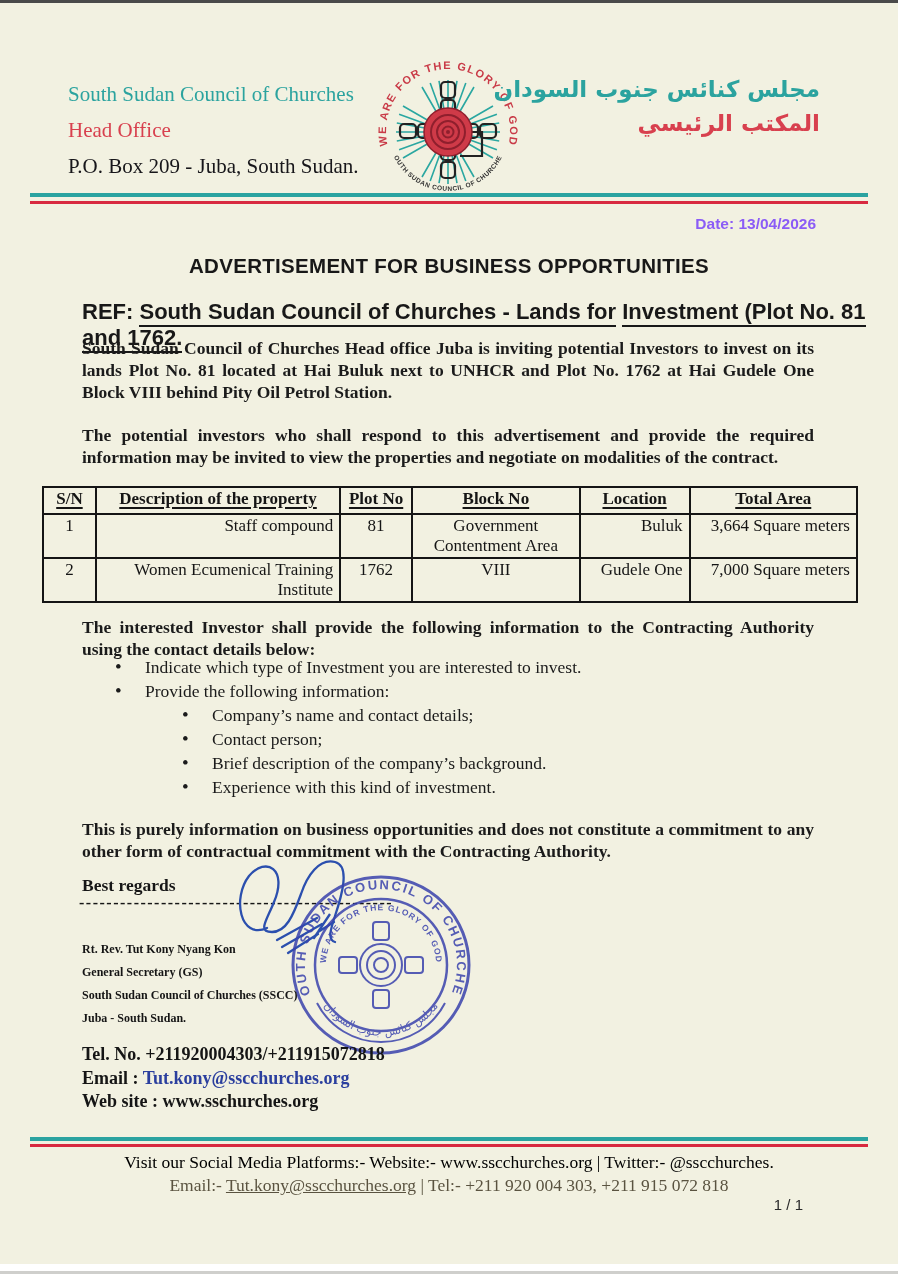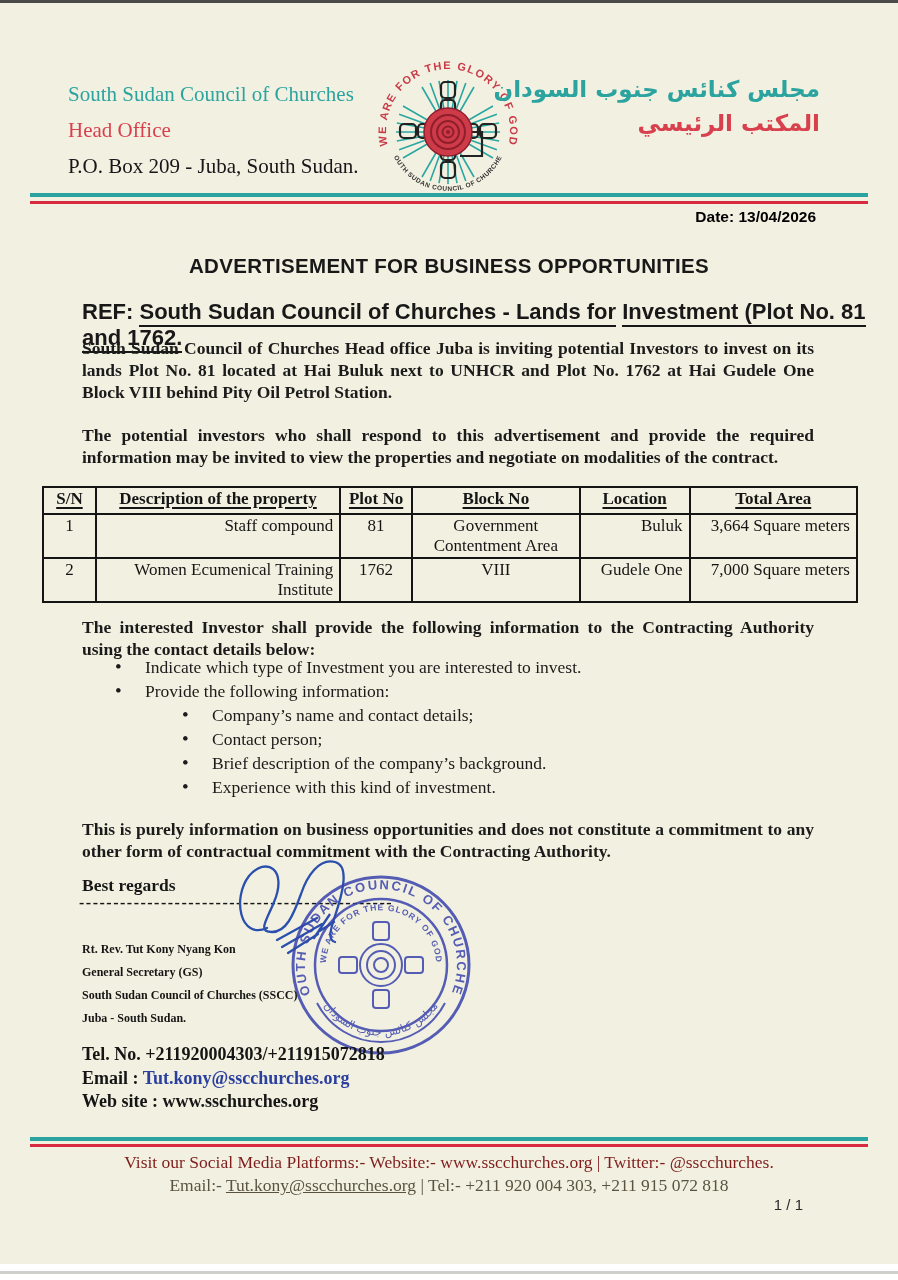--- a/index.html
+++ b/index.html
@@ -21,21 +21,21 @@
   #hdr-right .a1{color:#2ba39f;font-size:23px;font-weight:bold;margin-bottom:8px;}
   #hdr-right .a2{color:#d8404e;font-size:23px;font-weight:bold;margin-bottom:8px;}
   #hdr-right .a3{color:#17161a;font-size:24px;font-weight:bold;}
 
   .rule{position:absolute;left:30px;right:30px;}
   #rule-teal-top{top:193px;height:4px;background:#2ba3a0;}
   #rule-red-top{top:201px;height:3px;background:#d82a40;}
   #rule-teal-bot{top:1137px;height:4px;background:#2ba3a0;}
   #rule-red-bot{top:1144px;height:3px;background:#d82a40;}
 
-  #date-line{position:absolute;right:82px;top:208px;font-size:15.5px;font-weight:bold;color:#000000;}
+  #date-line{position:absolute;right:82px;top:215px;font-size:15.5px;font-weight:bold;color:#8b5cf6;}
   #doc-title{position:absolute;left:0;right:0;top:254px;text-align:center;font-size:20.5px;font-weight:bold;letter-spacing:.3px;color:#181818;}
   #ref-line{position:absolute;left:82px;top:299px;font-size:22px;font-weight:bold;color:#181818;}
   #ref-line .u{border-bottom:2px solid #181818;padding-bottom:1px;}
 
   .para{position:absolute;left:82px;width:732px;font-size:17.5px;line-height:22px;color:#1b1b1b;text-align:justify;font-weight:bold;}
   #p1{top:337px;}
   #p2{top:424px;}
   #p3{top:616px;}
   #p4{top:818px;}
 
@@ -58,21 +58,21 @@
   
   #best-regards{position:absolute;left:82px;top:875px;font-size:17.5px;font-weight:bold;color:#161616;}
   #dash-line{position:absolute;left:79px;top:894px;font-size:16px;font-weight:bold;letter-spacing:1.5px;color:#161616;white-space:nowrap;}
   #signature-svg{position:absolute;left:222px;top:856px;}
   #stamp-svg{position:absolute;left:281px;top:870px;opacity:.85;}
   #sig-block{position:absolute;left:82px;top:938px;font-size:12px;font-weight:bold;color:#151515;line-height:23px;}
   #contact-block{position:absolute;left:82px;top:1043px;font-size:18px;font-weight:bold;color:#151515;line-height:23.5px;}
   #contact-block .email{color:#2b3f9e;}
 
   
-  #footer-1{position:absolute;left:0;right:0;top:1152px;text-align:center;font-size:17.5px;color:#7f1d1d;}
+  #footer-1{position:absolute;left:0;right:0;top:1152px;text-align:center;font-size:17.5px;color:#000000;}
   #footer-2{position:absolute;left:0;right:0;top:1175px;text-align:center;font-size:17.5px;color:#5a5340;}
   #footer-2 .u{text-decoration:underline;}
   #page-num{position:absolute;right:95px;top:1196px;font-size:15px;color:#2a2a2a;font-family:"Liberation Sans",sans-serif;}
 </style>
 </head>
 <body>
 
 <div id="page">
   <div id="paper"></div>
   <div id="top-strip"></div>

